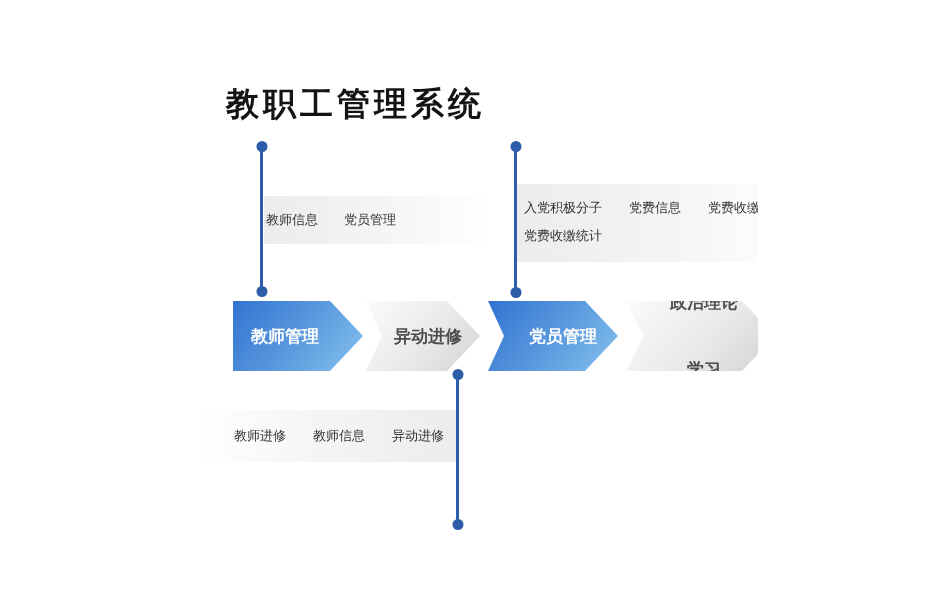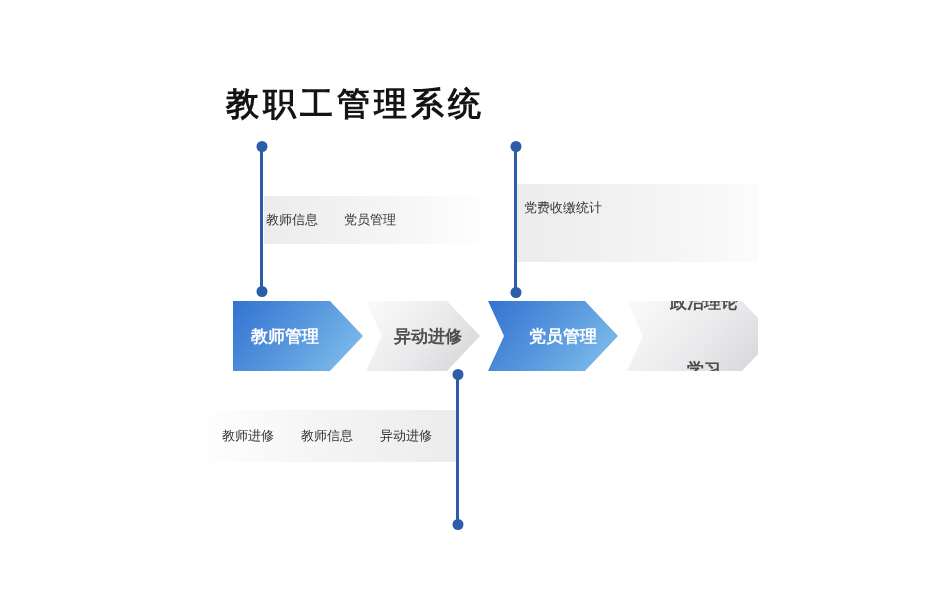--- a/index.html
+++ b/index.html
@@ -64,21 +64,21 @@
   .callout-party {
     left: 517px; top: 184px; width: 285px; height: 78px;
     padding: 15px 0 0 7px;
     background: linear-gradient(90deg, #ececec 0%, #f5f5f5 55%, #ffffff 100%);
   }
   .callout-party .row { display: flex; gap: 27px; }
   .callout-party .row + .row { margin-top: 10px; }
   .callout-transfer {
     left: 195px; top: 410px; width: 263px; height: 52px;
     display: flex; align-items: center; justify-content: flex-end; gap: 27px;
-    padding-right: 26px;
+    padding-right: 14px;
     background: linear-gradient(270deg, #ececec 0%, #f5f5f5 55%, #ffffff 100%);
   }
   .callout span { white-space: nowrap; }
 
   
   .arrow {
     position: absolute;
     top: 301px;
     height: 70px;
     display: flex;
@@ -132,20 +132,25 @@
     <span class="dot bottom"></span>
   </div>
 
   <div class="callout callout-teacher">
     <span>教师信息</span>
     <span>党员管理</span>
   </div>
 
   <div class="callout callout-party">
     <div class="row">
+      <span>入党积极分子</span>
+      <span>党费信息</span>
+      <span>党费收缴</span>
+    </div>
+    <div class="row">
       <span>党费收缴统计</span>
     </div>
   </div>
 
   <div class="callout callout-transfer">
     <span>教师进修</span>
     <span>教师信息</span>
     <span>异动进修</span>
   </div>
 

